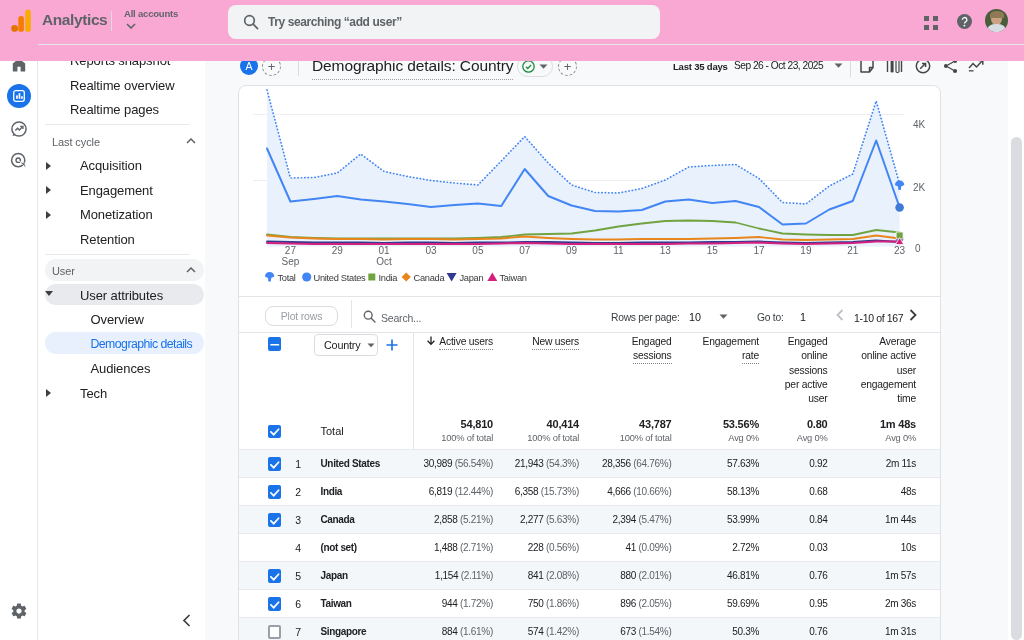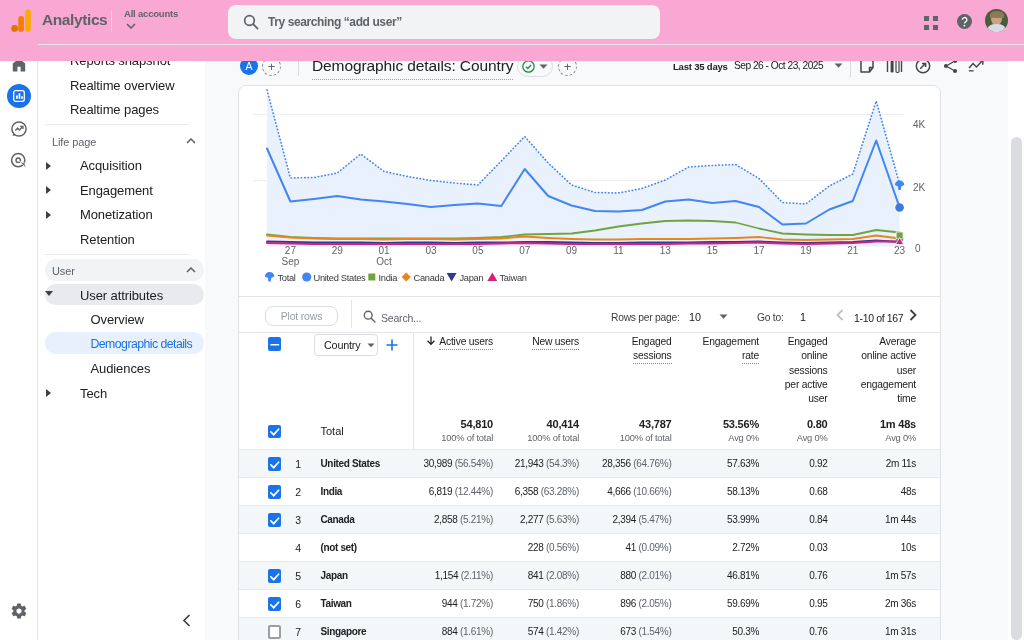--- a/index.html
+++ b/index.html
@@ -98,21 +98,21 @@
   <svg class="icon" style="left:10px;top:557px" width="18" height="18" viewBox="0 0 24 24">
     <path d="M19.4 13c0-.3.1-.6.1-1s0-.7-.1-1l2.1-1.6c.2-.2.2-.4.1-.6l-2-3.5c-.1-.2-.4-.3-.6-.2l-2.5 1c-.5-.4-1.1-.7-1.7-1l-.4-2.6c0-.2-.2-.4-.5-.4h-4c-.2 0-.4.2-.5.4l-.4 2.6c-.6.2-1.1.6-1.7 1l-2.5-1c-.2-.1-.5 0-.6.2l-2 3.5c-.1.2-.1.5.1.6L4.5 11c0 .3-.1.6-.1 1s0 .7.1 1l-2.1 1.6c-.2.2-.2.4-.1.6l2 3.5c.1.2.4.3.6.2l2.5-1c.5.4 1.1.7 1.7 1l.4 2.6c0 .2.2.4.5.4h4c.2 0 .4-.2.5-.4l.4-2.6c.6-.2 1.1-.6 1.7-1l2.5 1c.2.1.5 0 .6-.2l2-3.5c.1-.2.1-.5-.1-.6L19.4 13zM12 15.5c-1.9 0-3.5-1.6-3.5-3.5s1.6-3.5 3.5-3.5 3.5 1.6 3.5 3.5-1.6 3.5-3.5 3.5z" fill="#5f6368"></path>
   </svg>
 </div>
 
 <div id="nav">
   <div class="navitem" style="top:8px">Reports snapshot</div>
   <div class="navitem" style="top:32.5px">Realtime overview</div>
   <div class="navitem" style="top:57px">Realtime pages</div>
   <div class="navdiv" style="top:79px"></div>
-  <div class="navhead" style="top:90.5px">Life page</div>
+  <div class="navhead" style="top:90.5px">Last cycle</div>
   <svg class="chev" style="left:148px;top:93px" width="10" height="6" viewBox="0 0 10 6">
       <path d="M1 5 L5 1 L9 5" stroke="#5f6368" stroke-width="1.5" fill="none"></path>
     </svg>
   <div class="tri" style="left:8px;top:116.5px;border-left:5px solid #3c4043;border-top:4px solid transparent;border-bottom:4px solid transparent"></div>
   <div class="navitem" style="left:24px;top:113px">Acquisition</div>
   <div class="tri" style="left:8px;top:141px;border-left:5px solid #3c4043;border-top:4px solid transparent;border-bottom:4px solid transparent"></div>
   <div class="navitem" style="left:24px;top:137.5px">Engagement</div>
   <div class="tri" style="left:8px;top:165.5px;border-left:5px solid #3c4043;border-top:4px solid transparent;border-bottom:4px solid transparent"></div>
   <div class="navitem" style="left:24px;top:162px">Monetization</div>
   <div class="navitem" style="left:24px;top:186.5px">Retention</div>
@@ -298,21 +298,21 @@
         <div class="v" style="width:588.5px">0.92</div>
         <div class="v" style="width:677px">2m 11s</div>
       </div>
 <div class="drow" style="top:391px;background:#fff">
         <div class="cb on" style="left:28.5px;top:7px"><svg width="13.5" height="13.5" viewBox="0 0 14 14">
             <path d="M3 7.2 L5.9 10 L11 4.4" stroke="#fff" stroke-width="1.8" fill="none" stroke-linecap="round"></path>
           </svg></div>
         <div class="rn" style="left:40px;width:22px">2</div>
         <div class="cn" style="left:81.5px">India</div>
         <div class="v" style="width:254px">6,819 <span class="pc">(12.44%)</span></div>
-        <div class="v" style="width:340px">6,358 <span class="pc">(63.28%)</span></div>
+        <div class="v" style="width:340px">6,358 <span class="pc">(15.73%)</span></div>
         <div class="v" style="width:432.5px">4,666 <span class="pc">(10.66%)</span></div>
         <div class="v" style="width:520px">58.13%</div>
         <div class="v" style="width:588.5px">0.68</div>
         <div class="v" style="width:677px">48s</div>
       </div>
 <div class="drow" style="top:419px;background:#f4f7f9">
         <div class="cb on" style="left:28.5px;top:7px"><svg width="13.5" height="13.5" viewBox="0 0 14 14">
             <path d="M3 7.2 L5.9 10 L11 4.4" stroke="#fff" stroke-width="1.8" fill="none" stroke-linecap="round"></path>
           </svg></div>
         <div class="rn" style="left:40px;width:22px">3</div>
@@ -320,20 +320,21 @@
         <div class="v" style="width:254px">2,858 <span class="pc">(5.21%)</span></div>
         <div class="v" style="width:340px">2,277 <span class="pc">(5.63%)</span></div>
         <div class="v" style="width:432.5px">2,394 <span class="pc">(5.47%)</span></div>
         <div class="v" style="width:520px">53.99%</div>
         <div class="v" style="width:588.5px">0.84</div>
         <div class="v" style="width:677px">1m 44s</div>
       </div>
 <div class="drow" style="top:447px;background:#fff">
         <div class="rn" style="left:40px;width:22px">4</div>
         <div class="cn" style="left:81.5px">(not set)</div>
+        <div class="v" style="width:254px">1,488 <span class="pc">(2.71%)</span></div>
         <div class="v" style="width:340px">228 <span class="pc">(0.56%)</span></div>
         <div class="v" style="width:432.5px">41 <span class="pc">(0.09%)</span></div>
         <div class="v" style="width:520px">2.72%</div>
         <div class="v" style="width:588.5px">0.03</div>
         <div class="v" style="width:677px">10s</div>
       </div>
 <div class="drow" style="top:475px;background:#f4f7f9">
         <div class="cb on" style="left:28.5px;top:7px"><svg width="13.5" height="13.5" viewBox="0 0 14 14">
             <path d="M3 7.2 L5.9 10 L11 4.4" stroke="#fff" stroke-width="1.8" fill="none" stroke-linecap="round"></path>
           </svg></div>

